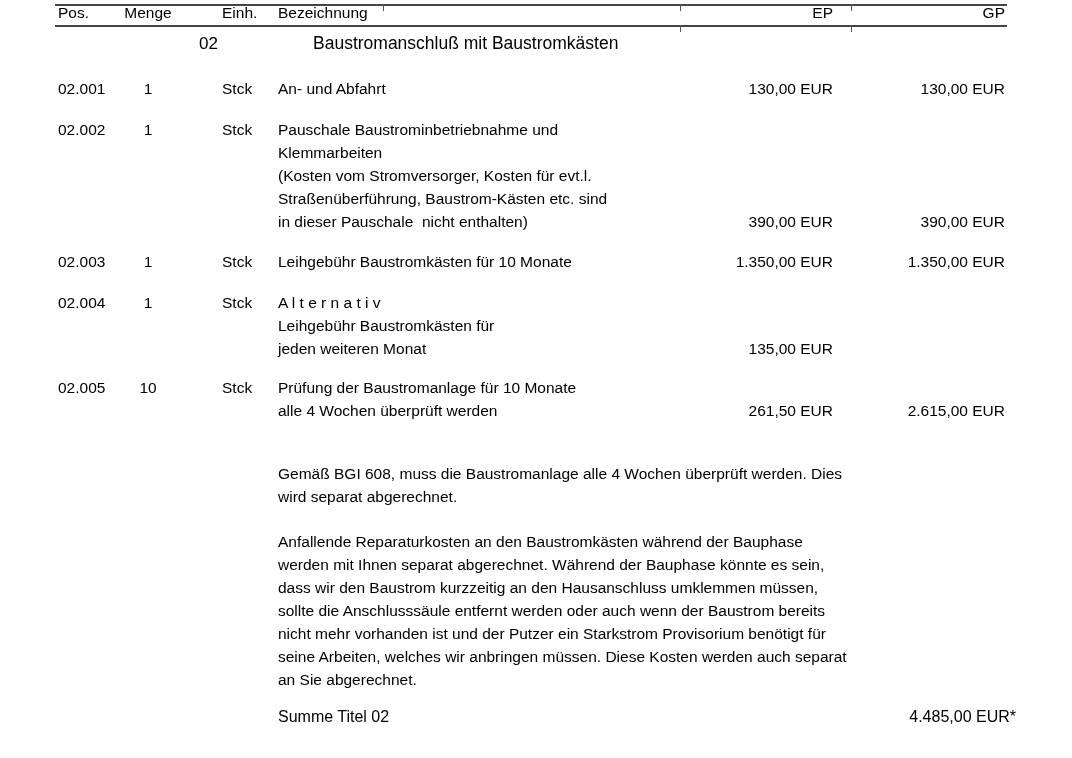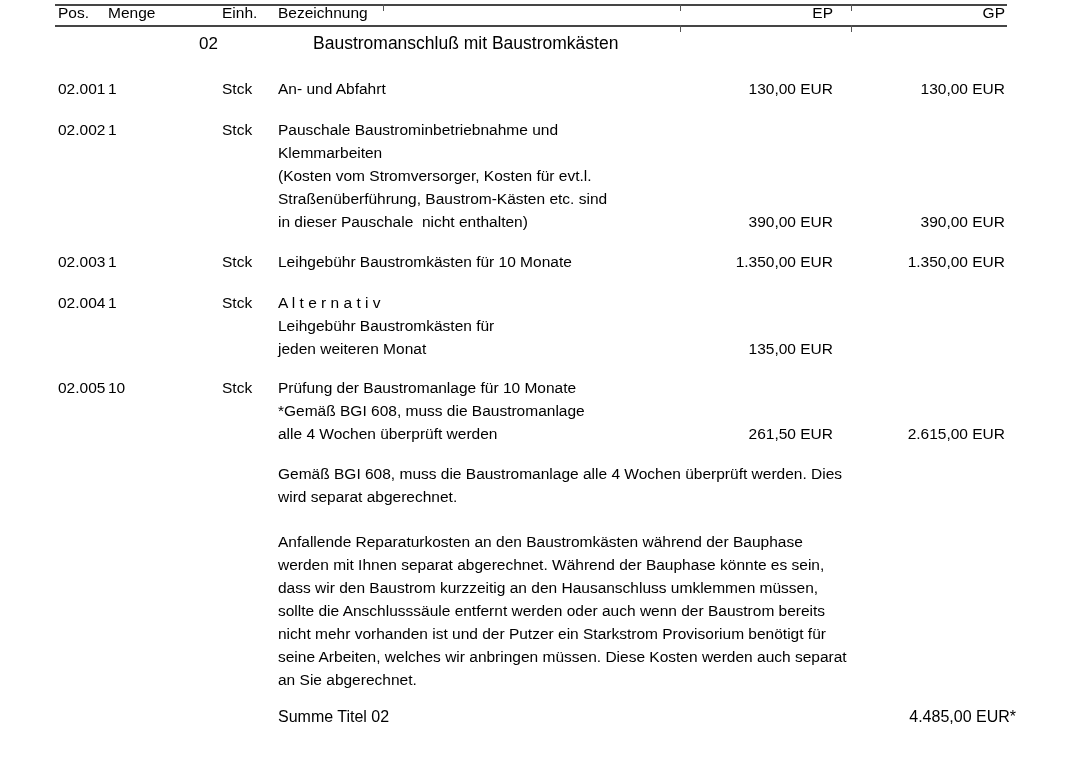--- a/index.html
+++ b/index.html
@@ -28,21 +28,21 @@
   .rule.top { top: 4px; }
   .rule.hdr-bottom { top: 25px; }
   .tick {
     position: absolute;
     width: 1px;
     height: 7px;
     background: #555555;
   }
   .row { position: absolute; left: 0; width: 1072px; min-height: 23px; }
   .c-pos   { position: absolute; left: 58px;  top: 0; white-space: pre; }
-  .c-menge { position: absolute; left: 108px; top: 0; width: 80px; text-align: left; white-space: pre; }
+  .c-menge { position: absolute; left: 108px; top: 0; width: 80px; text-align: center; white-space: pre; }
   .c-einh  { position: absolute; left: 222px; top: 0; white-space: pre; }
   .c-desc  { margin-left: 278px; width: 440px; }
   .desc-line { white-space: pre; }
   .c-ep {
     position: absolute; left: 683px; bottom: 0; width: 150px;
     text-align: right; white-space: pre;
   }
   .c-gp {
     position: absolute; left: 855px; bottom: 0; width: 150px;
     text-align: right; white-space: pre;
@@ -134,21 +134,20 @@
     <span class="c-ep">135,00 EUR</span>
     <span class="c-gp"></span>
   </div>
 
   <div class="row" style="top:376px;">
     <span class="c-pos">02.005</span>
     <span class="c-menge">10</span>
     <span class="c-einh">Stck</span>
     <div class="c-desc">
       <div class="desc-line">Prüfung der Baustromanlage für 10 Monate</div>
-      <div class="desc-line">*Gemäß BGI 608, muss die Baustromanlage</div>
       <div class="desc-line">alle 4 Wochen überprüft werden</div>
     </div>
     <span class="c-ep">261,50 EUR</span>
     <span class="c-gp">2.615,00 EUR</span>
   </div>
 
   <div class="note" style="top:462px;">
     <div class="desc-line">Gemäß BGI 608, muss die Baustromanlage alle 4 Wochen überprüft werden. Dies</div>
     <div class="desc-line">wird separat abgerechnet.</div>
   </div>

